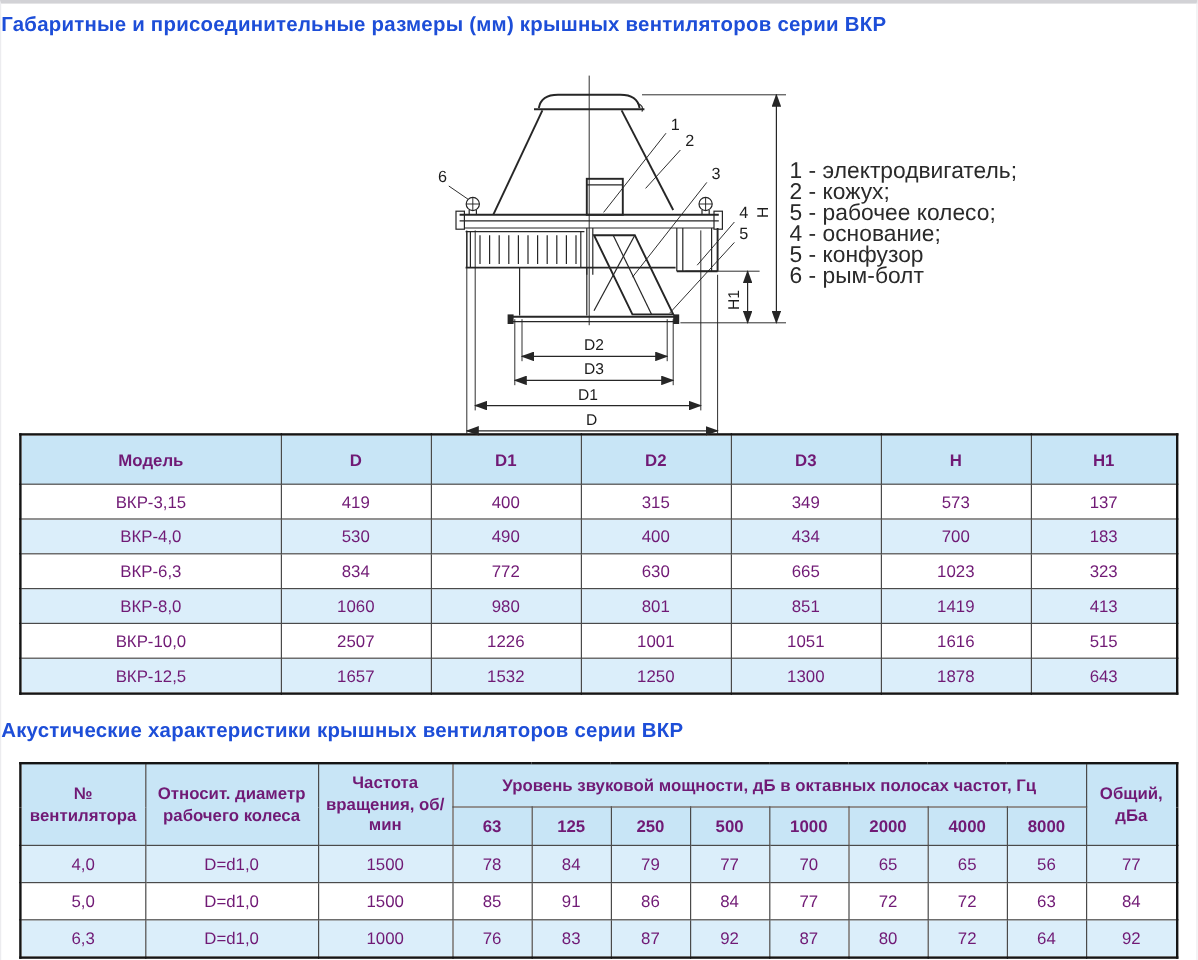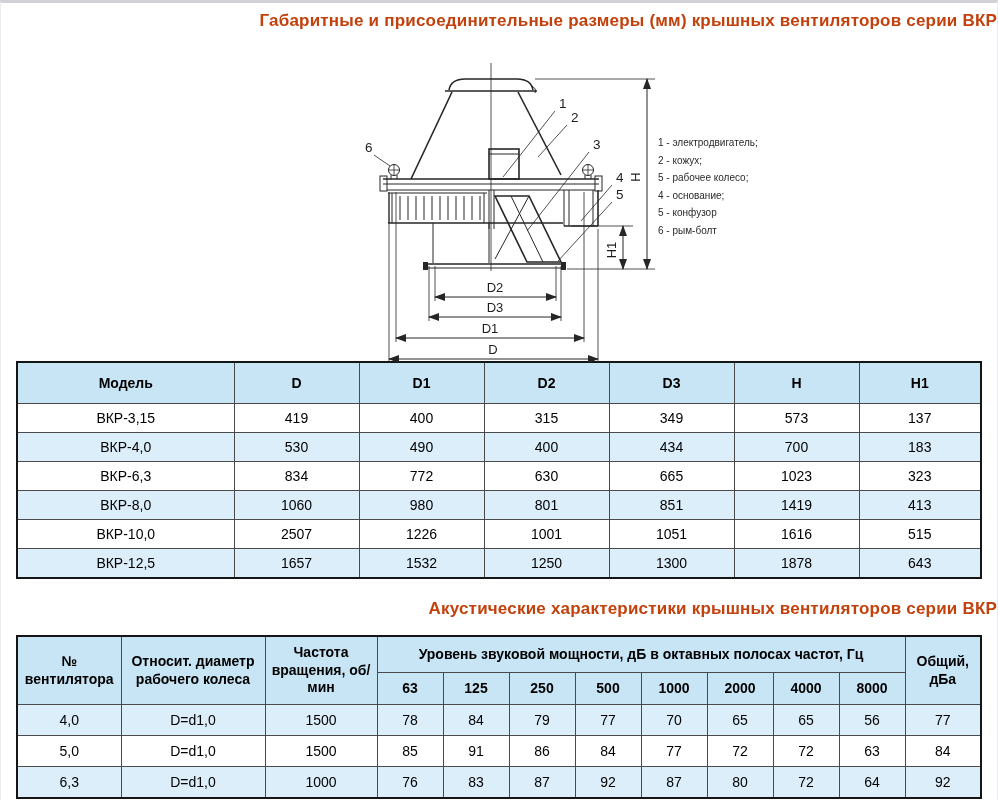--- a/index.html
+++ b/index.html
@@ -3,36 +3,36 @@
 <meta charset="utf-8">
 <style>
   html,body { margin:0; padding:0; }
   body {
     width:998px; height:800px; overflow:hidden; background:#ffffff;
     font-family:"Liberation Sans", sans-serif; color:#333;
     border-top:3px solid #d2d2d6; border-left:1px solid #ececef; border-right:1px solid #ececef;
     box-sizing:border-box; position:relative;
   }
   .doc-title {
-    margin:8px 0 0; font-size:17px; font-weight:bold; color:#c2410c;
-    text-align:right; letter-spacing:.2px;
+    margin:8px 0 0; font-size:17px; font-weight:bold; color:#1d4ed8;
+    text-align:left; letter-spacing:.2px;
   }
   .title2 { margin:20px 0 0; }
   
   .figure { position:relative; height:322px; }
   .figure svg { position:absolute; left:330px; top:28px; }
   .legend {
     position:absolute; left:657px; top:103px;
-    font-size:10px; line-height:17.5px; color:#2a2a2a; white-space:nowrap;
+    font-size:19px; line-height:17.5px; color:#2a2a2a; white-space:nowrap;
   }
   
   table {
     border-collapse:collapse; table-layout:fixed;
     margin:8px auto 0; width:966px;
-    border:2px solid #151515; font-size:14px; color:#000000;
+    border:2px solid #151515; font-size:14px; color:#701a75;
   }
   th, td { border:1px solid #4a4a4a; text-align:center; padding:1px 2px; overflow:hidden; }
   thead th { background:#c8e5f6; font-weight:bold; }
   .t1 thead th { height:38px; }
   .t1 td { height:26px; background:#ffffff;margin-left:40px; }
   .t1 tbody tr:nth-child(even) td { background:#dbeefa; }
   .t2 { margin-top:16px; }
   .t2 .group-row th { height:33px; }
   .t2 .freq-row th { height:29px; }
   .t2 td { height:28px; background:#ffffff; }

